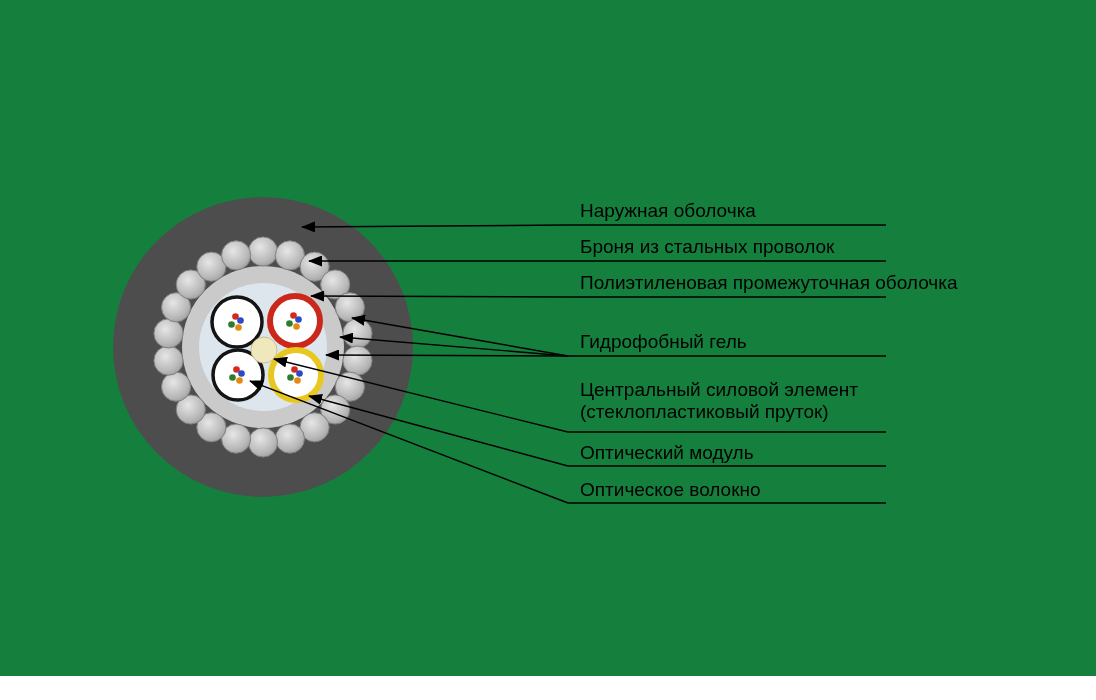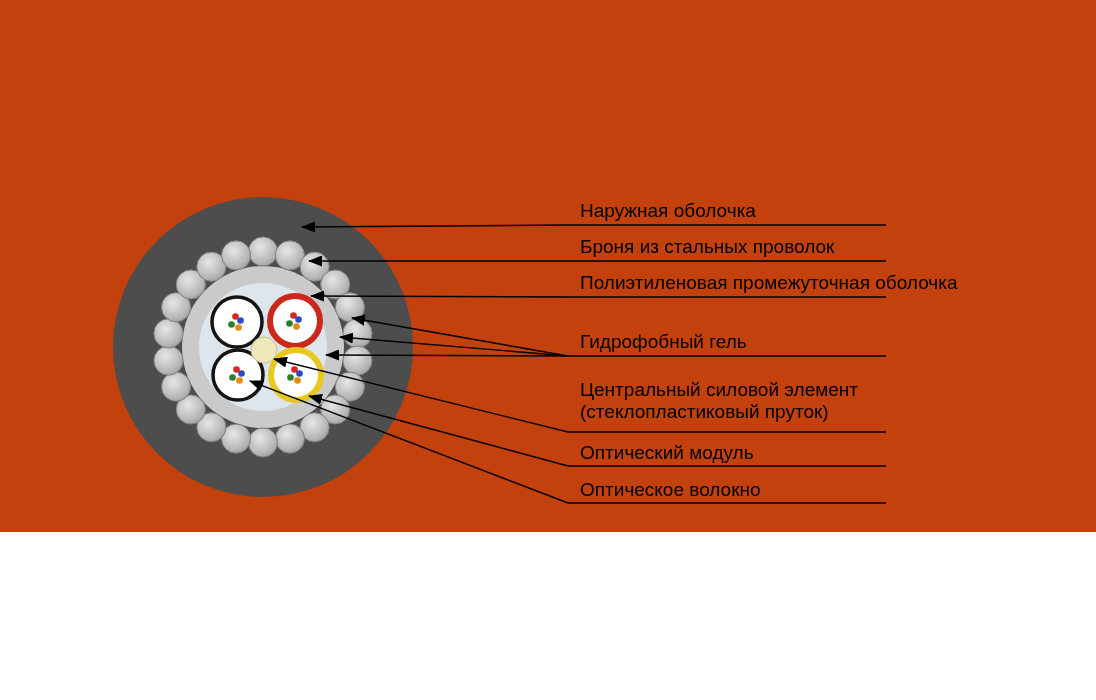--- a/index.html
+++ b/index.html
@@ -7,22 +7,22 @@
     padding: 0;
     background: #ffffff;
     width: 1096px;
     height: 700px;
     overflow: hidden;
     font-family: "Liberation Sans", sans-serif;
   }
   .page {
     position: relative;
     width: 1096px;
-    height: 532px;
-    background: #c2410c;
+    height: 676px;
+    background: #15803d;
   }
   svg text {
     font-family: "Liberation Sans", sans-serif;
     font-size: 19px;
     fill: #000000;
   }
   .underline, .leader {
     stroke: #000000;
     stroke-width: 1.4;
   }

